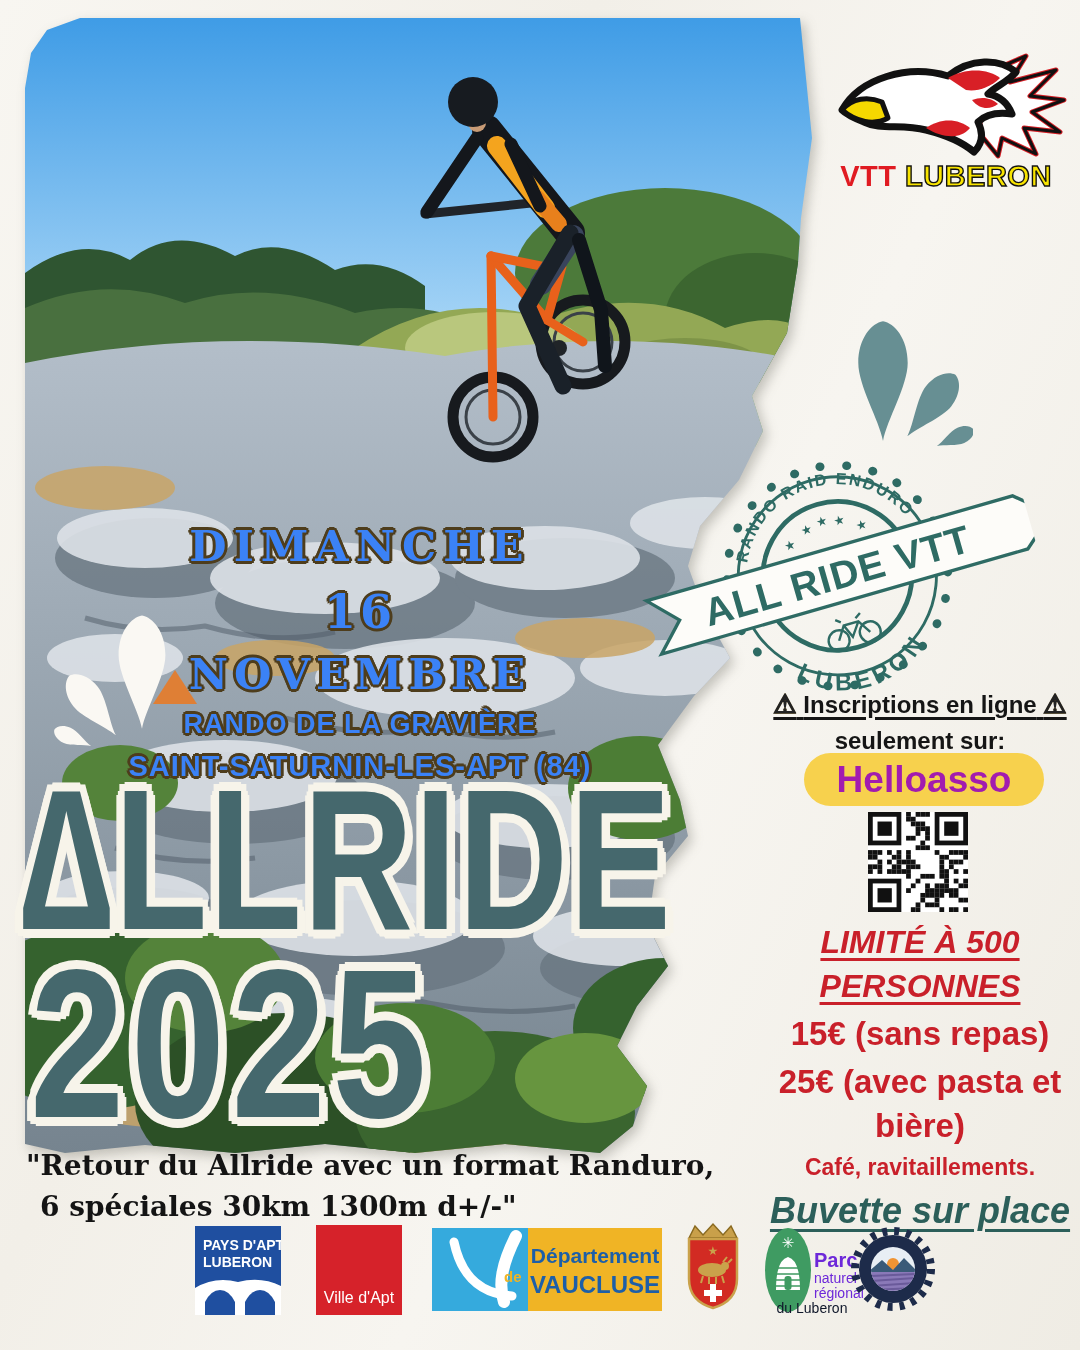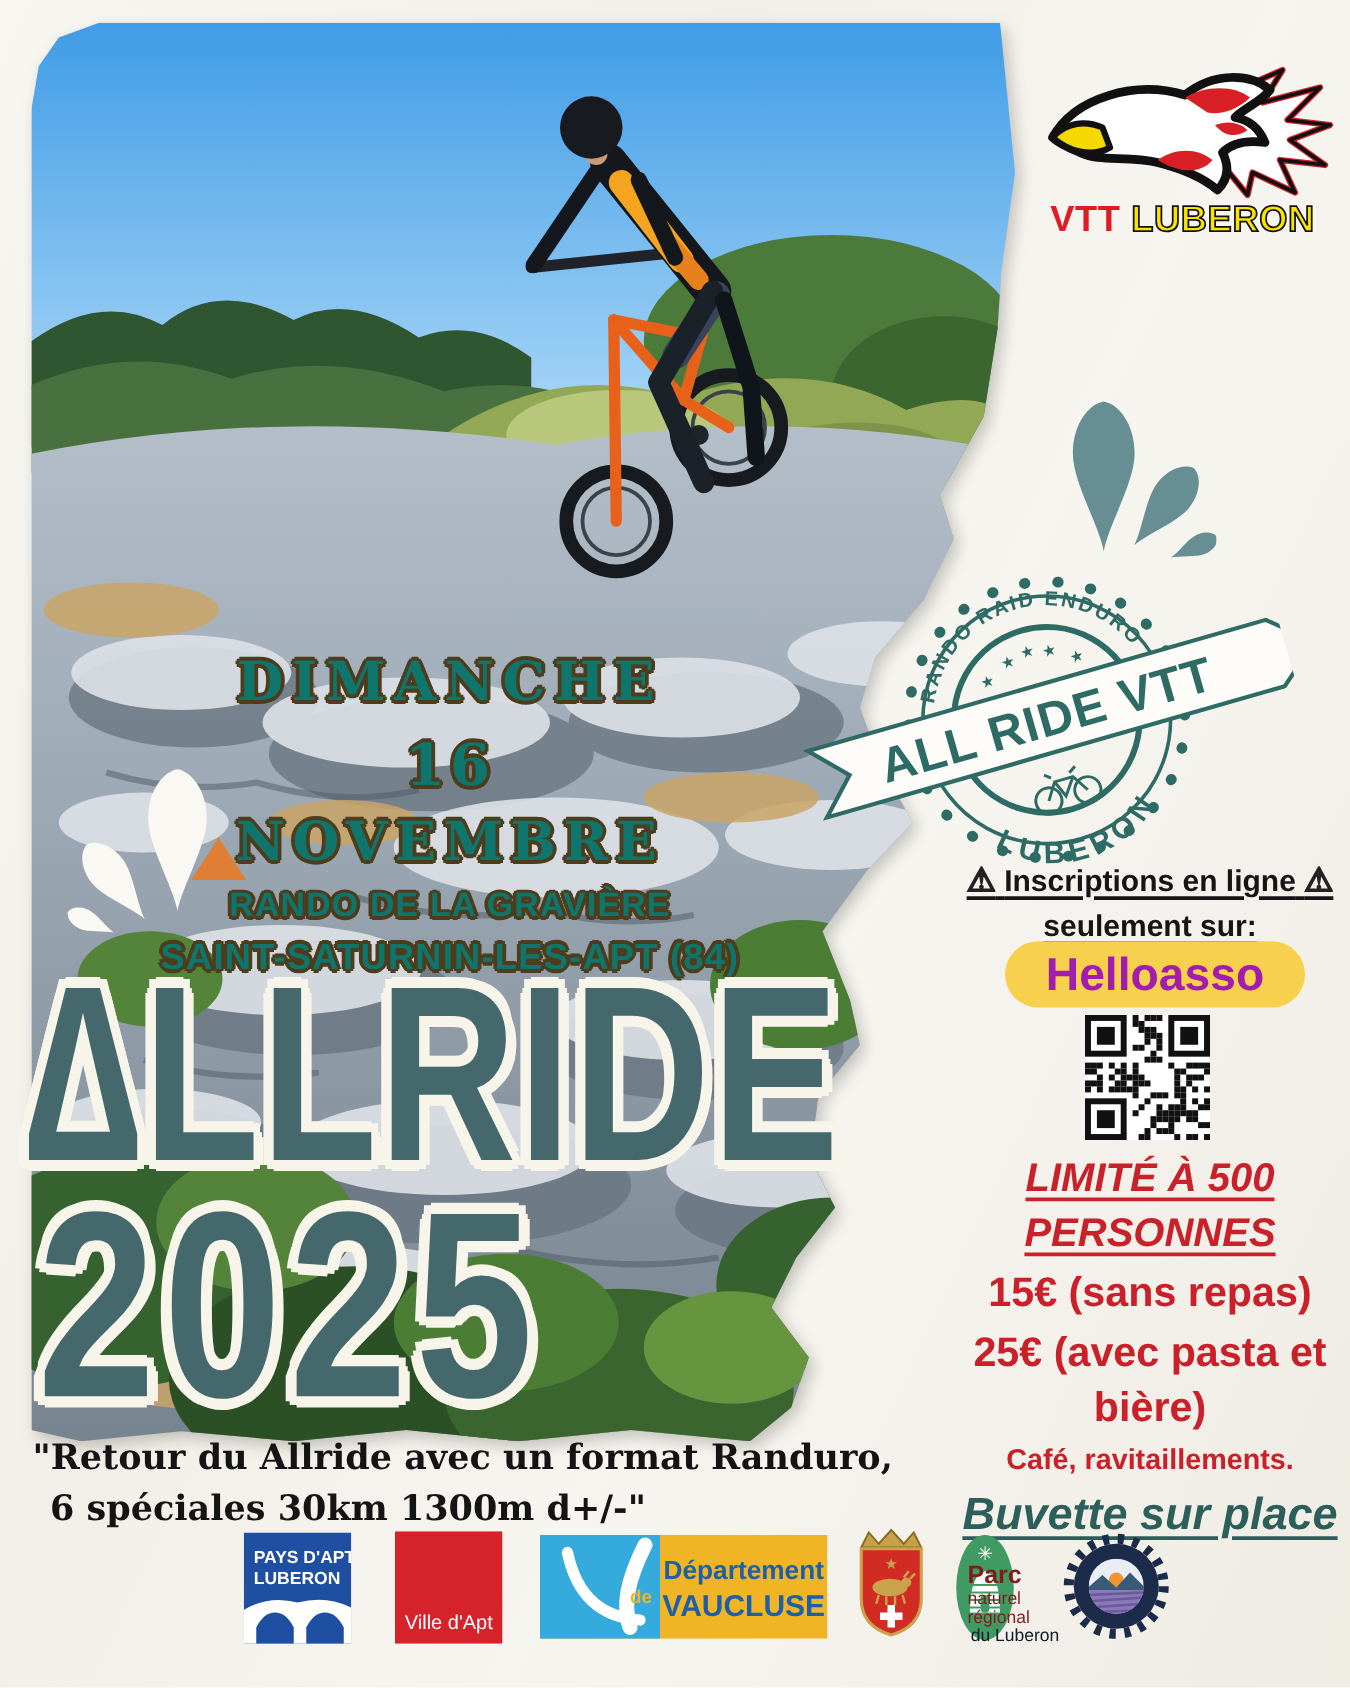--- a/index.html
+++ b/index.html
@@ -14,21 +14,21 @@
   .photo{position:absolute;inset:0;
       clip-path:polygon(55px 0,775px 0,787px 120px,776px 200px,773px 245px,762px 315px,
       727px 378px,738px 413px,714px 462px,675px 508px,663px 548px,679px 592px,705px 640px,
       669px 678px,633px 727px,655px 782px,663px 818px,630px 858px,623px 908px,643px 948px,
       612px 988px,592px 1028px,622px 1068px,608px 1108px,575px 1135px,480px 1126px,390px 1135px,
       300px 1126px,210px 1135px,120px 1127px,40px 1135px,0 1126px,0 70px,6px 35px,22px 12px);}
   .photo svg.scene{width:100%;height:100%;display:block;}
 
   
   .date-block{position:absolute;left:15px;top:495px;width:640px;text-align:center;}
-  .o-cream{color:#0f766e;
+  .o-cream{color:#3b82f6;
      text-shadow:3px 0 0 #4e3d1c,-3px 0 0 #4e3d1c,0 3px 0 #4e3d1c,0 -3px 0 #4e3d1c,
      2px 2px 0 #4e3d1c,-2px 2px 0 #4e3d1c,2px -2px 0 #4e3d1c,-2px -2px 0 #4e3d1c;}
   .d-day{font-family:"DejaVu Serif",serif;font-weight:bold;font-size:43px;letter-spacing:7px;line-height:66px;}
   .d-num{font-family:"DejaVu Serif",serif;font-weight:bold;font-size:46px;letter-spacing:4px;line-height:66px;}
   .d-month{font-family:"DejaVu Serif",serif;font-weight:bold;font-size:43px;letter-spacing:6px;line-height:58px;}
   .d-venue1{font-weight:bold;font-size:27px;letter-spacing:1px;line-height:42px;}
   .d-venue2{font-weight:bold;font-size:29px;letter-spacing:1px;line-height:42px;}
 
   
   .title{position:absolute;color:#45686d;font-weight:bold;line-height:1;white-space:nowrap;
@@ -63,21 +63,21 @@
   .redblock{position:absolute;left:756px;top:920px;width:328px;text-align:center;color:#c9202a;}
   .limit{font-weight:bold;font-style:italic;font-size:32px;line-height:44px;
      text-decoration:underline;text-decoration-thickness:3px;text-underline-offset:5px;}
   .price{font-weight:bold;font-size:33px;line-height:1.33;margin-top:4px;}
   .extras{font-weight:bold;font-size:23px;line-height:38px;}
   .buvette{font-weight:bold;font-style:italic;font-size:36px;line-height:50px;color:#2c5f5a;
      text-decoration:underline;text-decoration-thickness:3px;text-underline-offset:6px;}
 
   
   .sponsor{position:absolute;}
-  .parc-text{position:absolute;left:774px;top:1250px;color:#7f1d1d;line-height:1.05;}
+  .parc-text{position:absolute;left:814px;top:1250px;color:#6d28d9;line-height:1.05;}
   .parc-text .p1{font-weight:bold;font-size:20px;}
   .parc-text .p2{font-size:14px;}
   .parc-du{position:absolute;left:772px;top:1300px;width:80px;text-align:center;
      color:#0f172a;font-size:14px;font-weight:normal;}
 </style>
 </head>
 <body>
 
 <div class="photo-wrap">
   <div class="photo">

